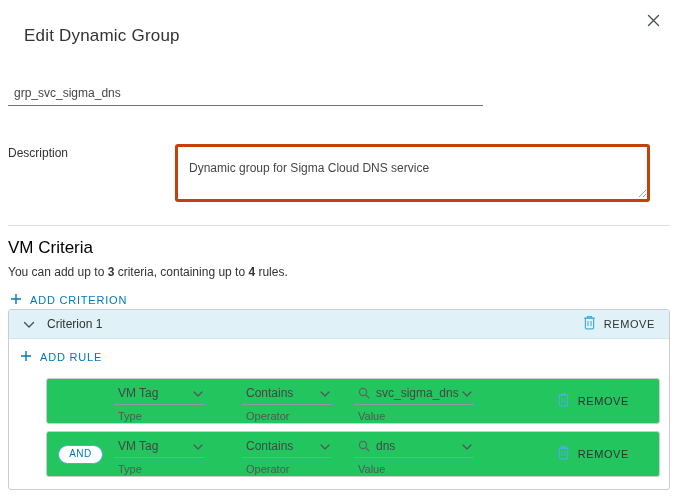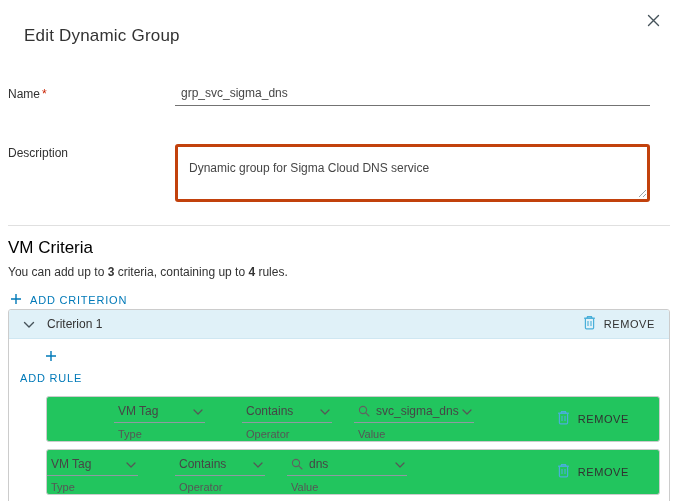--- a/index.html
+++ b/index.html
@@ -64,21 +64,21 @@
   }
   .criterion-title { font-size: 12px; color: #333; margin-left: 12px; }
   .criterion-header-right { margin-left: auto; display: flex; align-items: center; gap: 8px; }
   .remove-btn {
     display: flex; align-items: center; gap: 8px; background: none; border: none;
     cursor: pointer; padding: 0; font-family: "Liberation Sans", sans-serif;
   }
   .remove-text { font-size: 11px; font-weight: 500; letter-spacing: 0.6px; color: #313131; }
 
   .criterion-body { padding: 0 9px 12px 0; }
-  .add-rule { margin: 11px 0 0 11px; flex-direction: column; }
+  .add-rule { margin: 11px 0 0 11px; }
 
   .rule-row {
     margin-left: 37px; margin-top: 12px; border: 1px solid #cccccc; border-radius: 3px;
     height: 46px; display: flex; align-items: flex-start; background: #22c55e;
   }
   .rule-row + .rule-row { margin-top: 7px; }
 
   .conj-slot { width: 67px; align-self: stretch; display: flex; align-items: center; justify-content: center; flex: none; }
   .and-pill {
     border: 1px solid #49afd9; color: #0079b8; background: #fdfeff;
@@ -121,23 +121,20 @@
     <span>
       <svg width="13" height="13" viewBox="0 0 13 13">
           <path d="M1.5 1.5 L11.5 11.5 M11.5 1.5 L1.5 11.5" stroke="#46535a" stroke-width="1.4" fill="none" stroke-linecap="round"></path>
         </svg>
     </span>
   </button>
 </div>
 
 
 <div class="form-row row-name">
-  <div class="form-label">
-    <span>Name</span><span class="req-marker">*</span>
-  </div>
   <input class="underline-input" type="text" value="grp_svc_sigma_dns" style="">
 </div>
 
 
 <div class="form-row row-desc">
   <div class="form-label">Description</div>
   <div class="textarea-wrap">
     <textarea class="desc-textarea" style="">Dynamic group for Sigma Cloud DNS service</textarea>
     <span class="resize-handle">
       <svg width="9" height="9" viewBox="0 0 9 9">
@@ -246,20 +243,23 @@
               <rect x="2.4" y="3.2" width="8.2" height="10.6" rx="1" stroke="#49afd9" stroke-width="1.2" fill="none"></rect>
               <path d="M5 6 V11 M8 6 V11" stroke="#49afd9" stroke-width="1.1" fill="none"></path>
             </svg>
         </span>
         <span class="remove-text">REMOVE</span>
       </button>
     </div>
 
     
     <div class="rule-row">
+      <div class="conj-slot">
+        <span class="and-pill">AND</span>
+      </div>
       <div class="field f-type">
         <div class="field-control">
           <span class="control-text">VM Tag</span>
           <span>
             <svg width="10" height="6" viewBox="0 0 10 6">
                 <path d="M1 1 L5 5 L9 1" stroke="#565656" stroke-width="1.2" fill="none" stroke-linecap="round" stroke-linejoin="round"></path>
               </svg>
           </span>
         </div>
         <div class="field-label">Type</div>

